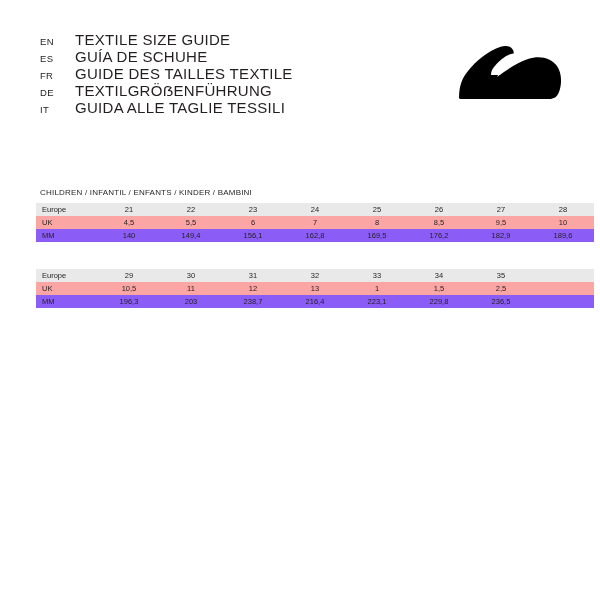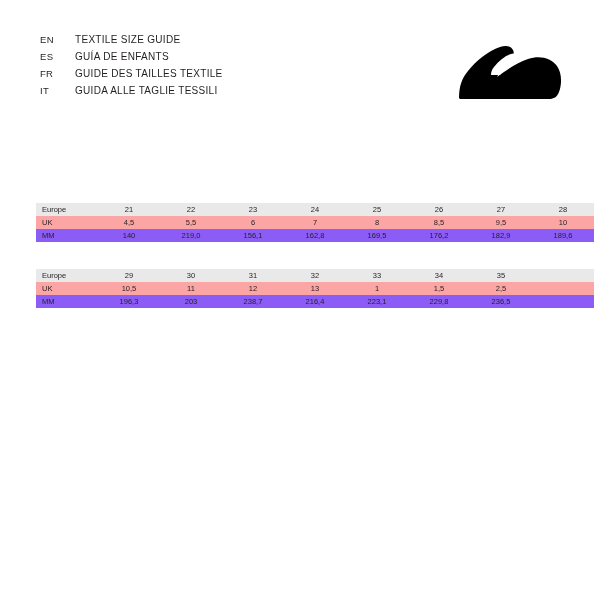--- a/index.html
+++ b/index.html
@@ -36,21 +36,21 @@
     margin-bottom: 1px;
   }
   .lang-code {
     width: 35px;
     flex: 0 0 35px;
     font-size: 9.5px;
     letter-spacing: 0.3px;
     color: #231f20;
   }
   .lang-name {
-    font-size: 10px;
+    font-size: 15px;
     letter-spacing: 0.3px;
     color: #231f20;
   }
 
   
   .shoe-icon {
     position: absolute;
     top: 42px;
     left: 456px;
     width: 108px;
@@ -119,40 +119,45 @@
 
 <div class="page">
 
   <div class="lang-block">
     <div class="lang-row">
       <span class="lang-code">EN</span>
       <span class="lang-name">TEXTILE SIZE GUIDE</span>
     </div>
     <div class="lang-row">
       <span class="lang-code">ES</span>
-      <span class="lang-name">GUÍA DE ENFANTS</span>
+      <span class="lang-name">GUÍA DE SCHUHE</span>
     </div>
     <div class="lang-row">
       <span class="lang-code">FR</span>
       <span class="lang-name">GUIDE DES TAILLES TEXTILE</span>
+    </div>
+    <div class="lang-row">
+      <span class="lang-code">DE</span>
+      <span class="lang-name">TEXTILGRÖẞENFÜHRUNG</span>
     </div>
     <div class="lang-row">
       <span class="lang-code">IT</span>
       <span class="lang-name">GUIDA ALLE TAGLIE TESSILI</span>
     </div>
   </div>
 
   <div class="shoe-icon">
     <svg width="108" height="60" viewBox="0 0 108 60" xmlns="http://www.w3.org/2000/svg">
       <path d="M3 56 C3 44 6 36 12 29 C20 19 32 9 44 5 C50 3 55 4 57 8 C59 12 57 16 53 20 C48 25 43 30 41 35 C48 30 60 21 72 17 C84 13 95 16 101 24 C106 31 106 42 103 50 C101 55 98 57 93 57 L8 57 C5 57 3 57 3 56 Z" fill="#000000"></path>
       <path d="M44 33 C49 26 57 18 66 13 C63 11 59 11 55 12 C49 14 43 19 38 25 C36 27 35 30 35 33 Z" fill="#ffffff"></path>
     </svg>
   </div>
 
 
+  <div class="sub-title">CHILDREN / INFANTIL / ENFANTS / KINDER / BAMBINI</div>
 
   <table class="size-table t1">
     <colgroup>
       <col style="width:62px">
       <col style="width:62px">
         <col style="width:62px">
         <col style="width:62px">
         <col style="width:62px">
       <col style="width:62px">
         <col style="width:62px">
@@ -178,21 +183,21 @@
         <td>6</td>
         <td>7</td>
         <td>8</td>
         <td>8,5</td>
         <td>9,5</td>
         <td>10</td>
       </tr>
       <tr class="row-light">
         <td class="label">MM</td>
         <td>140</td>
-        <td>219,0</td>
+        <td>149,4</td>
         <td>156,1</td>
         <td>162,8</td>
         <td>169,5</td>
         <td>176,2</td>
         <td>182,9</td>
         <td>189,6</td>
       </tr>
     </tbody>
   </table>
 

